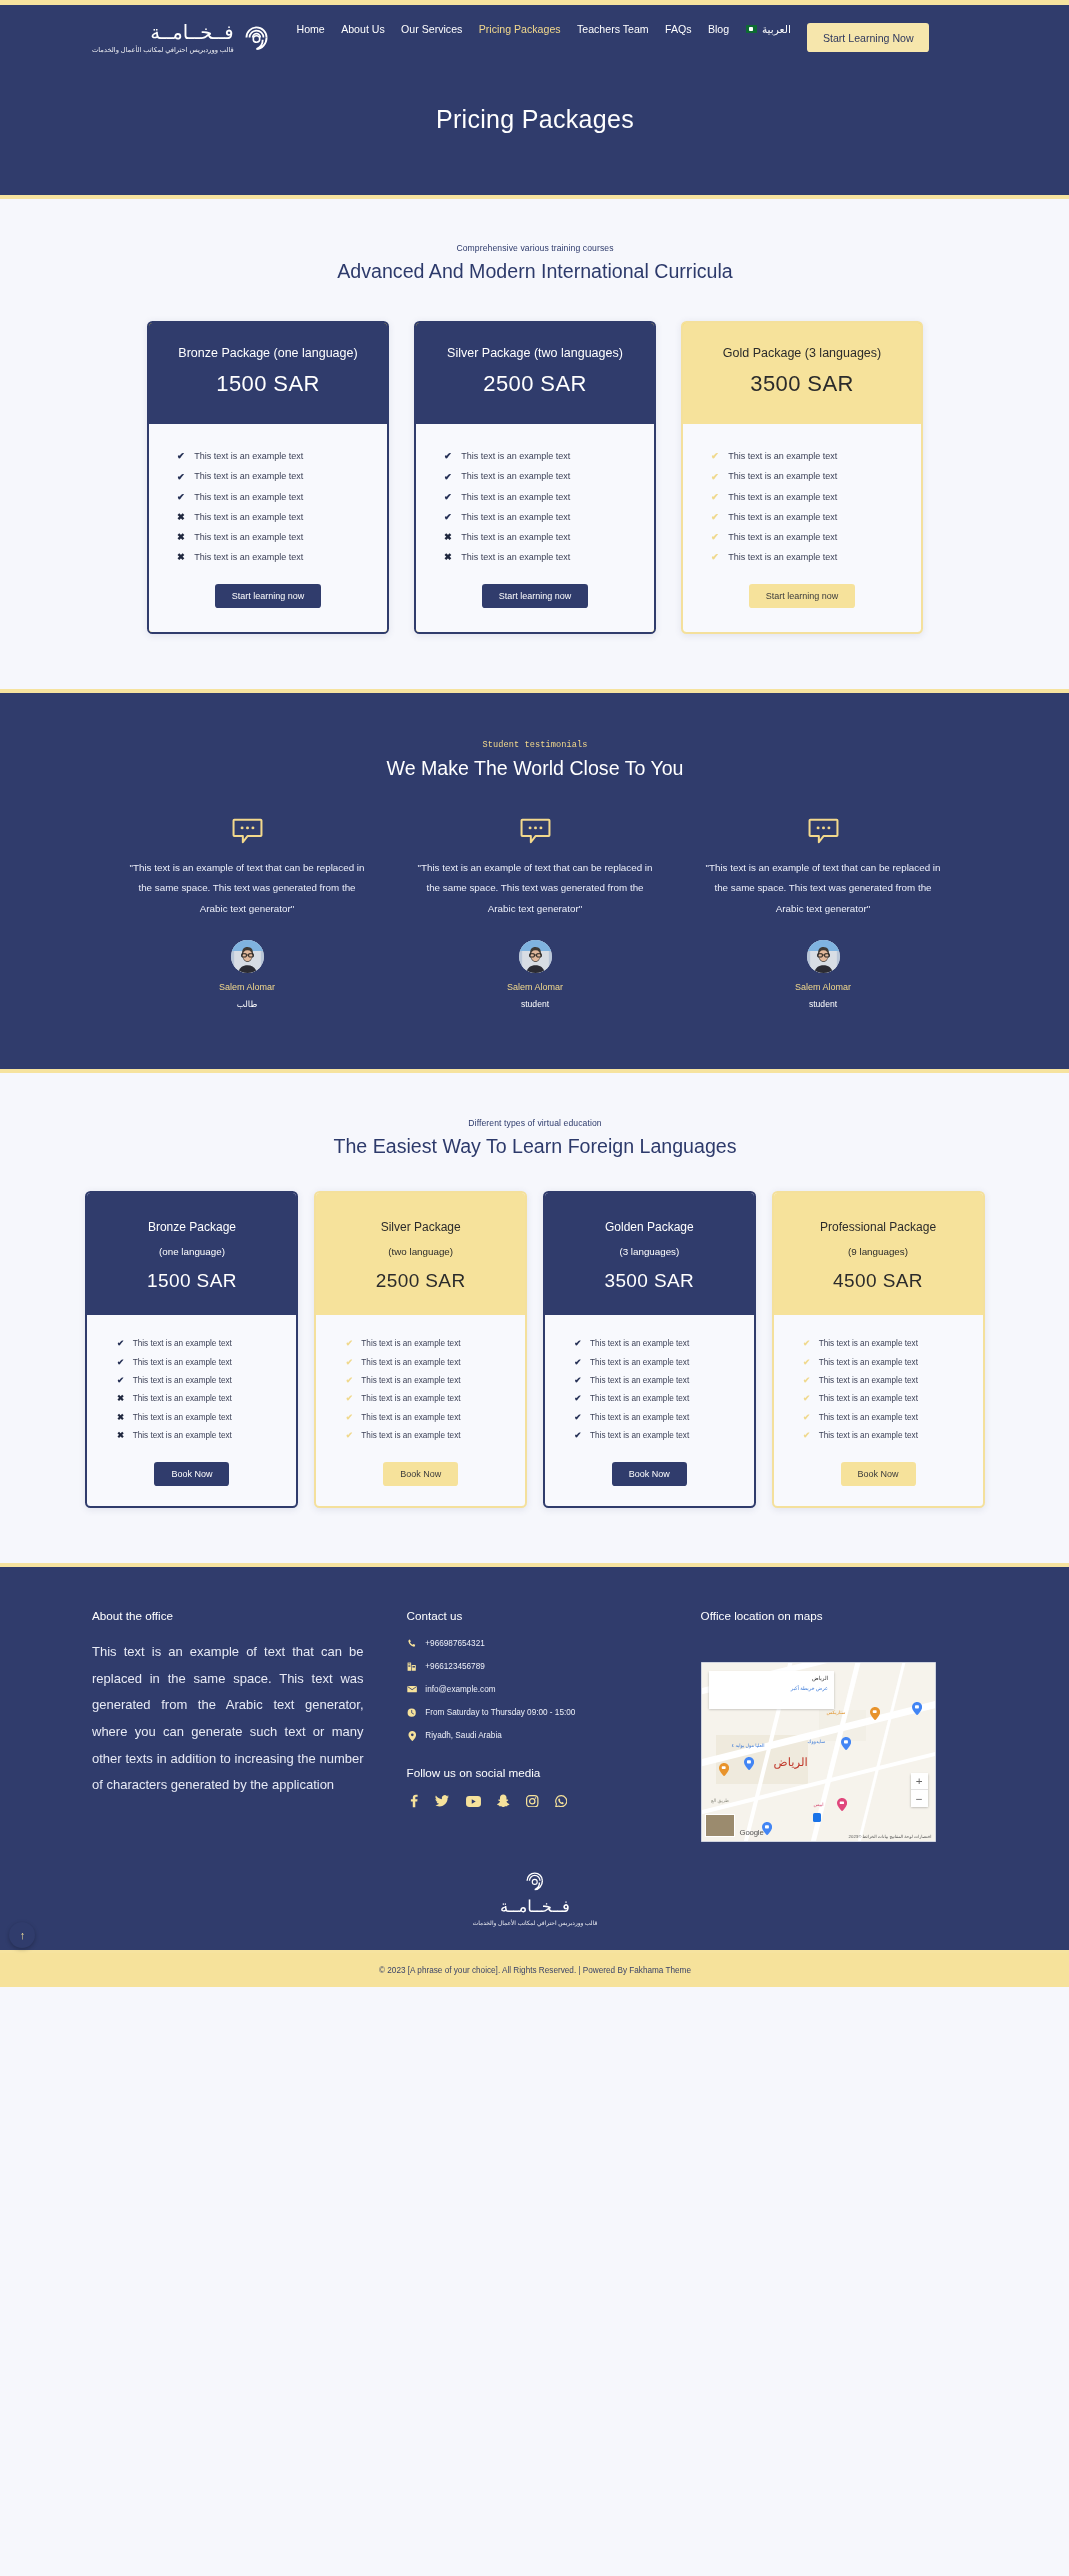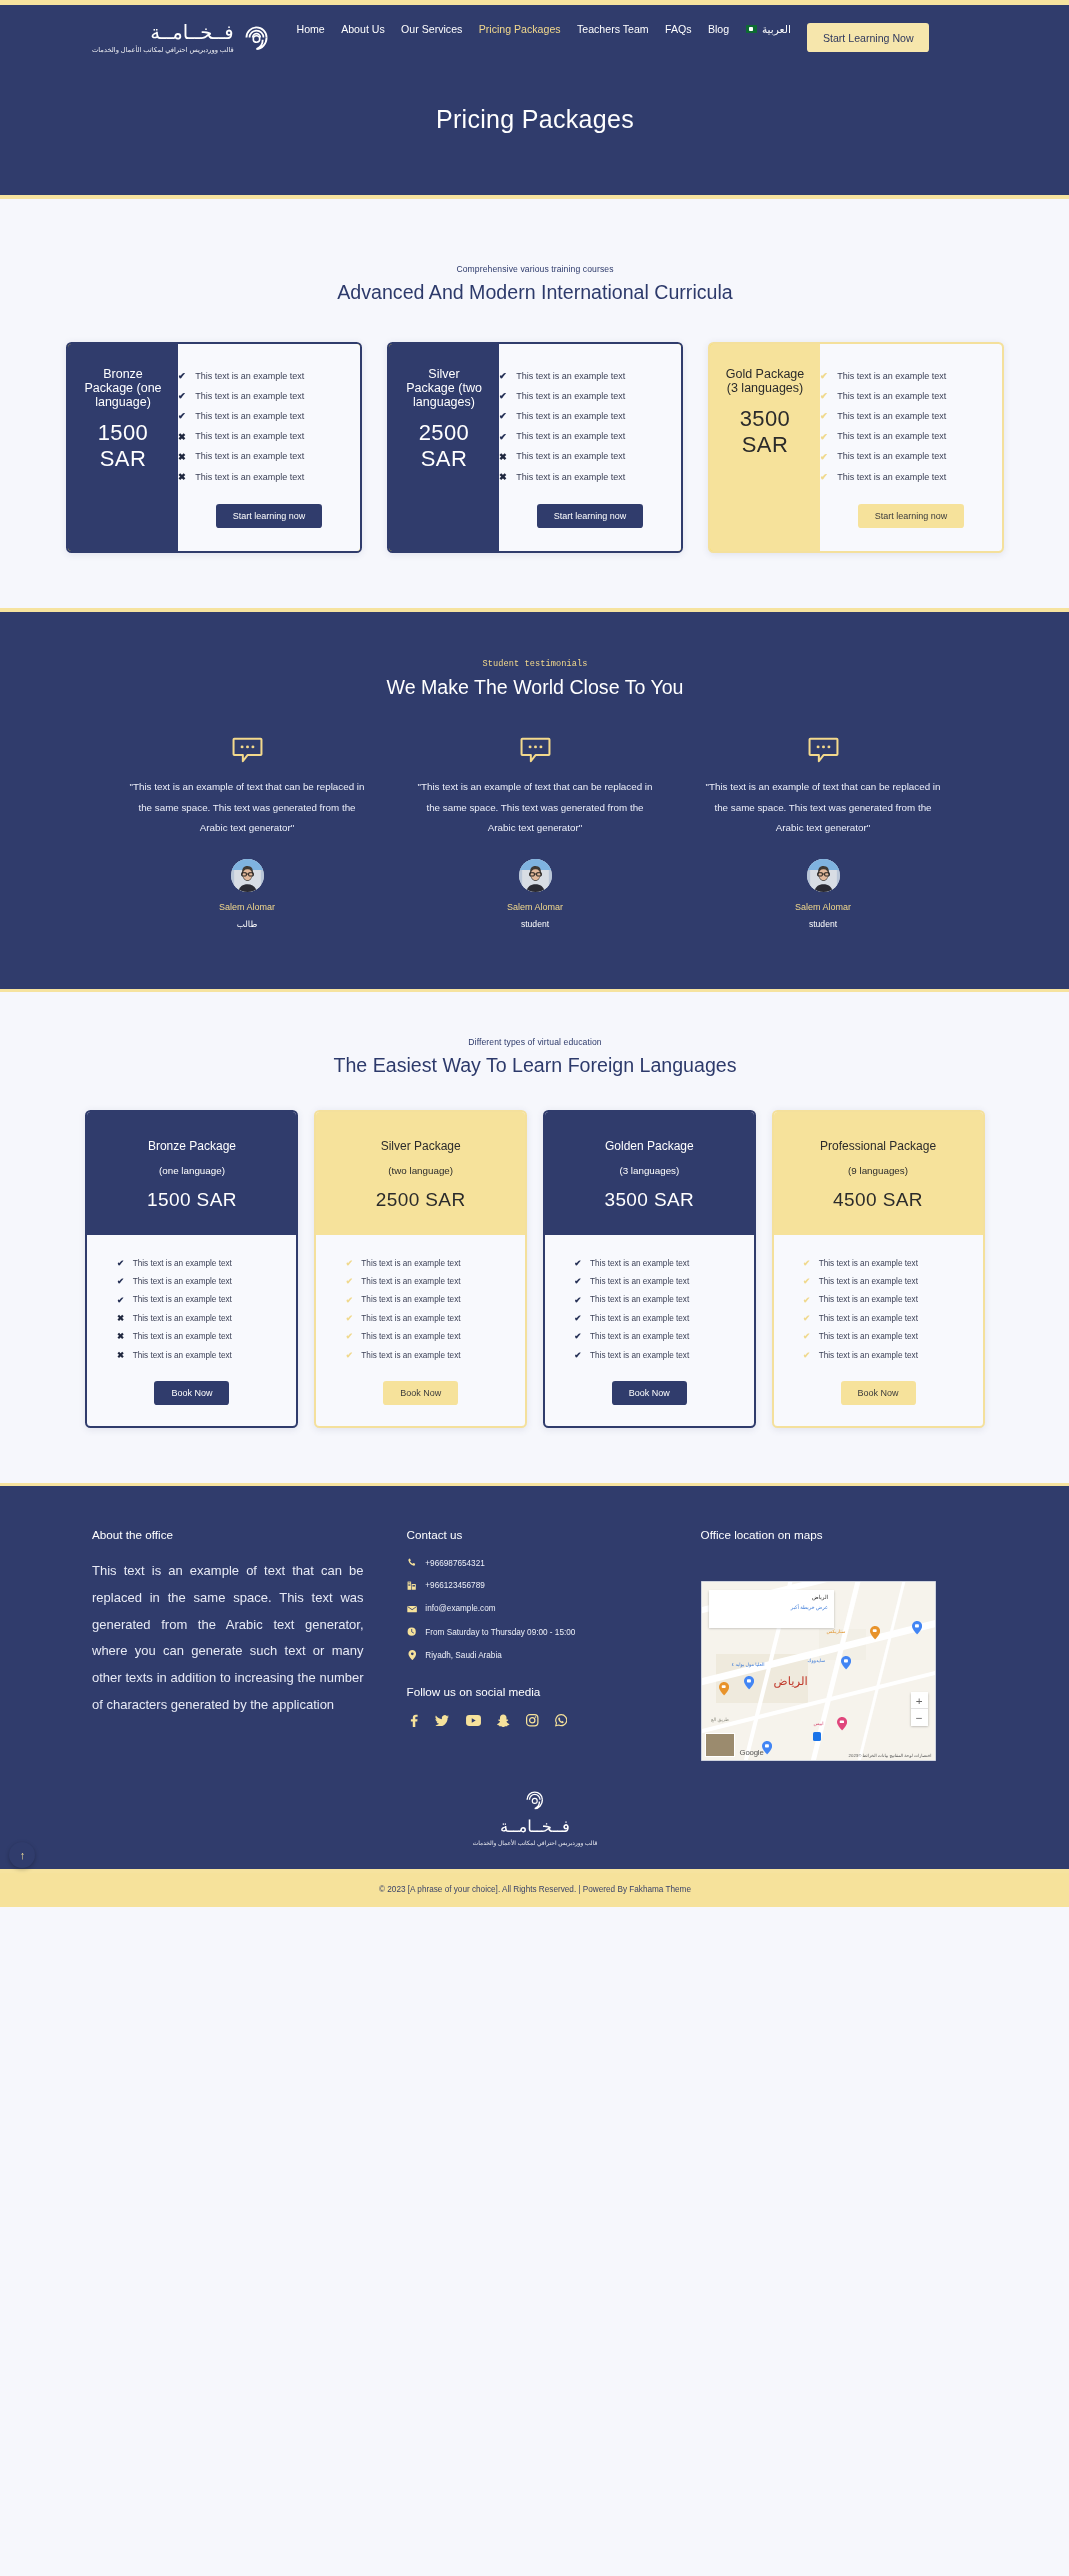--- a/index.html
+++ b/index.html
@@ -52,29 +52,29 @@
   .sec-rule{height:3.9px;background:#f6e39f;}
 
   
   .sec-eyebrow{font-size:8.6px;text-align:center;letter-spacing:0.1px;}
   .sec-title{font-size:19.6px;text-align:center;font-weight:400;margin-top:7px;}
 
   .light{background:#f6f7fc;}
   .dark{background:#303c6c;}
 
   
-  .pricing1{padding:65px 0 55px 0;}
+  .pricing1{padding:44px 0 55px 0;}
   .cards3{
     display:flex;justify-content:center;gap:25px;margin-top:38px;
   }
   .pcard{
-    width:296px;border-radius:5.5px;overflow:hidden;
+    width:242px;border-radius:5.5px;overflow:hidden;
     background:#fde047;
     box-shadow:0 1.6px 7.8px rgba(48,60,108,.10);
-    display:flex;
+    display:flex;flex-direction:column;
   }
   .pcard.blue{border:2.3px solid #303c6c;}
   .pcard.gold{border:2.3px solid #f4e09c;}
   .pcard-head{padding:23.5px 14px 27px 14px;text-align:center;}
   .pcard.blue .pcard-head{background:#303c6c;color:#fff;}
   .pcard.gold .pcard-head{background:#f6e29b;color:#2b2b2b;}
   .pcard-name{font-size:12.5px;font-weight:400;}
   .pcard-price{font-size:22px;font-weight:400;margin-top:11px;letter-spacing:0.4px;}
   .pcard-body{background:#f8f9fd;padding:22px 0 23.5px 0;flex:1;display:flex;flex-direction:column;align-items:center;}
   .feat{display:flex;align-items:center;gap:7px;font-size:9px;color:#3a3f55;

